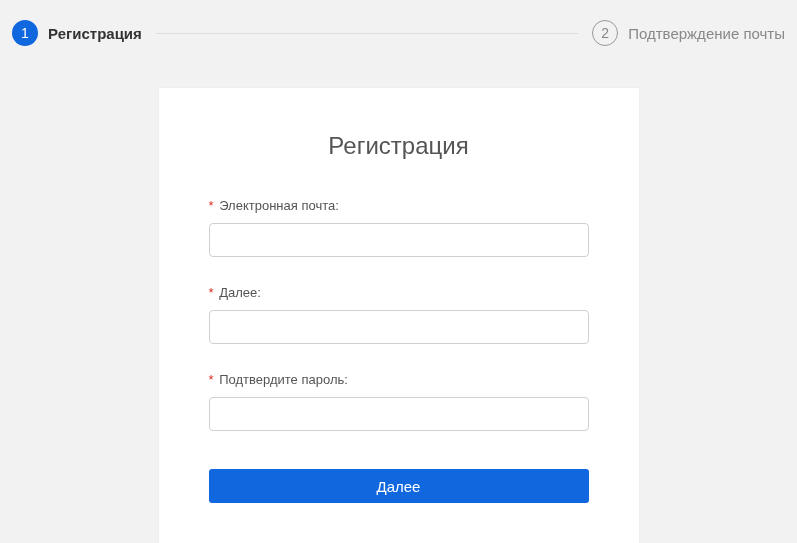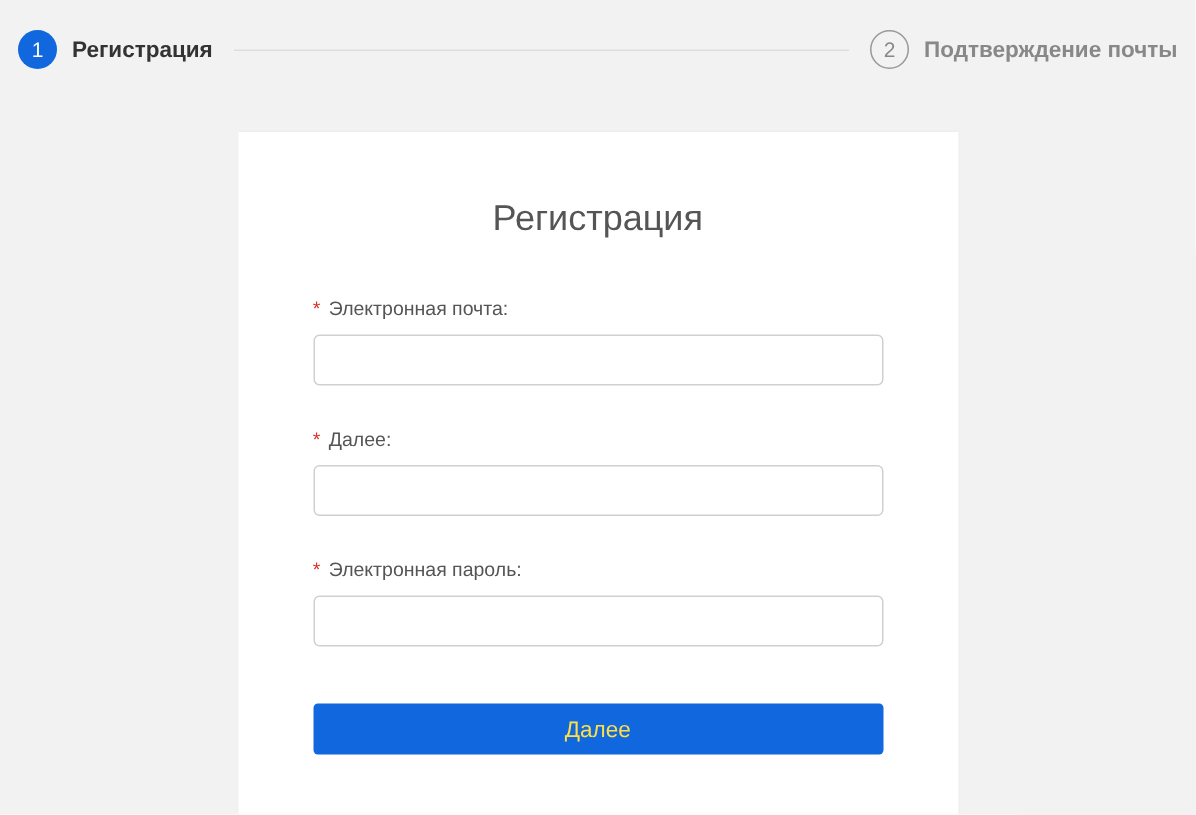--- a/index.html
+++ b/index.html
@@ -35,21 +35,21 @@
     }
     .step-num.inactive {
       background: transparent;
       border: 1px solid #999;
       color: #888;
     }
     .step-label {
       font-size: 15px;
     }
     .step-label.active { color: #333; font-weight: bold; }
-    .step-label.inactive { color: #888; font-weight: bold; }
+    .step-label.inactive { color: #888; font-weight: normal; }
     .step-line {
       flex: 1;
       height: 1px;
       background: #ddd;
       margin: 0 14px;
     }
     .card {
       width: 480px;
       margin: 42px auto 0 auto;
       background: #fff;
@@ -79,21 +79,21 @@
       border: 1px solid #d0d0d0;
       border-radius: 4px;
       padding: 0 10px;
       font-size: 14px;
       outline: none;
     }
     .submit-btn {
       width: 100%;
       height: 34px;
       background: #1067de;
-      color: #fde047;
+      color: #ffffff;
       border: none;
       border-radius: 3px;
       font-size: 15px;
       cursor: pointer;
       margin-top: 10px;
     }
   </style>
 </head>
 <body>
 
@@ -124,19 +124,19 @@
     <label class="form-label">
       <span class="req">*</span>
       <span>Далее:</span>
     </label>
     <input type="password" class="form-input" value="" style="">
   </div>
 
   <div class="form-group">
     <label class="form-label">
       <span class="req">*</span>
-      <span>Электронная пароль:</span>
+      <span>Подтвердите пароль:</span>
     </label>
     <input type="password" class="form-input" value="" style="">
   </div>
 
   <button class="submit-btn">Далее</button>
 </div>
 
 </body></html>

